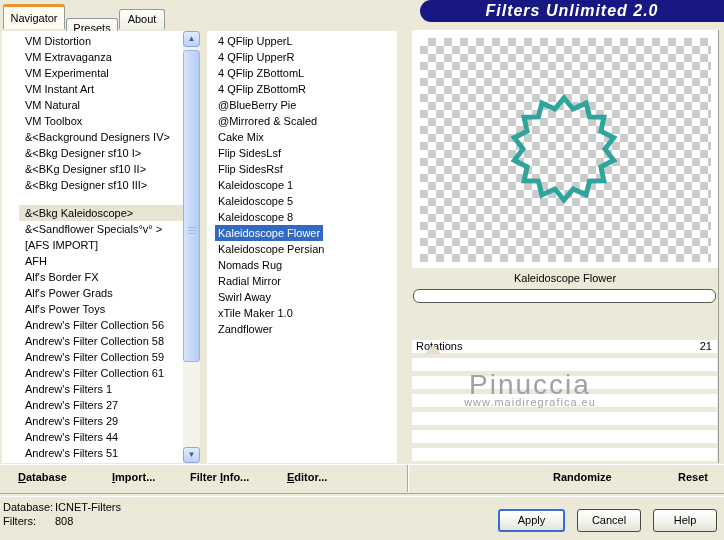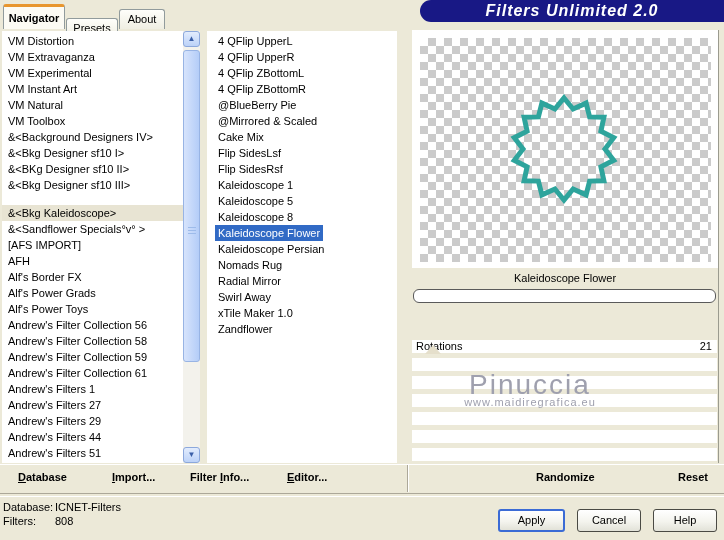--- a/index.html
+++ b/index.html
@@ -7,27 +7,27 @@
        font-family:"Liberation Sans",sans-serif;font-size:11px;color:#000;}
 
   
   .banner{position:absolute;left:420px;top:0;width:304px;height:22px;background:#181885;
           border-radius:12px 0 0 12px;display:flex;align-items:center;justify-content:center;}
   .banner .t{color:#fff;font-weight:bold;font-style:italic;font-size:16px;letter-spacing:1px;white-space:nowrap;}
 
   
   .tab{position:absolute;border:1px solid #919B9C;border-bottom:none;border-radius:3px 3px 0 0;
        background:linear-gradient(#FEFEFA,#EFEEE2);text-align:center;cursor:default;}
-  .tab.active{left:3px;top:4px;width:60px;height:22px;background:#FCFBF4;border-top:3px solid #E8962E;line-height:22px;z-index:2;font-weight:bold;}
+  .tab.active{left:3px;top:4px;width:60px;height:22px;background:#FCFBF4;border-top:3px solid #E8962E;line-height:22px;z-index:2;}
   .tab.t2{left:66px;top:9px;width:50px;height:19px;line-height:19px;margin-top:9px;}
   .tab.t3{left:119px;top:9px;width:44px;height:19px;line-height:19px;text-align:center;}
 
   
   .panel-left{position:absolute;left:2px;top:31px;width:198px;height:432px;background:#fff;overflow:hidden;}
-  .panel-left .rows{position:absolute;left:0;top:2px;right:17px;}
+  .panel-left .rows{position:absolute;left:0;top:2px;right:17px;padding-left:17px;}
   .cat-item{height:16px;line-height:16px;padding-left:6px;white-space:nowrap;overflow:hidden;}
   .cat-item.selected{background:#E8E4D3;margin-top:12px;}
   .panel-mid{position:absolute;left:207px;top:31px;width:190px;height:432px;background:#fff;overflow:hidden;padding-top:2px;box-sizing:border-box;}
   .flt-item{height:16px;line-height:16px;margin-left:8px;padding:0 3px;width:fit-content;white-space:nowrap;}
   .flt-item.selected{background:#316AC5;color:#fff;}
 
   
   .sb{position:absolute;right:0;top:0;width:17px;height:432px;background:#F3F2EC;}
   .sb-btn{position:absolute;left:0;width:17px;height:16px;border:1px solid #8CA8DC;border-radius:3px;
           background:linear-gradient(#E2ECFD,#BCD2F8);box-sizing:border-box;
@@ -187,21 +187,21 @@
   </div>
 
   <div class="toolbar"></div>
   <div class="tb-div"></div>
   <div class="tb-sep"></div>
 
   <span class="tb-btn" style="left:18px;"><span></span><span class="mn">D</span><span>atabase</span></span>
   <span class="tb-btn" style="left:112px;"><span></span><span class="mn">I</span><span>mport...</span></span>
   <span class="tb-btn" style="left:190px;"><span>Filter </span><span class="mn">I</span><span>nfo...</span></span>
   <span class="tb-btn" style="left:287px;"><span></span><span class="mn">E</span><span>ditor...</span></span>
-  <span class="tb-btn" style="left:536px;"><span>Randomize</span></span>
+  <span class="tb-btn" style="left:553px;"><span>Randomize</span></span>
   <span class="tb-btn" style="left:678px;"><span>Reset</span></span>
 
   <span class="st" style="left:3px;top:501px;">Database:</span>
   <span class="st" style="left:55px;top:501px;">ICNET-Filters</span>
   <span class="st" style="left:3px;top:515px;">Filters:</span>
   <span class="st" style="left:55px;top:515px;">808</span>
 
   <div class="xpbtn focused" style="left:498px;width:67px;">Apply</div>
   <div class="xpbtn" style="left:577px;width:64px;">Cancel</div>
   <div class="xpbtn" style="left:653px;width:64px;">Help</div>

